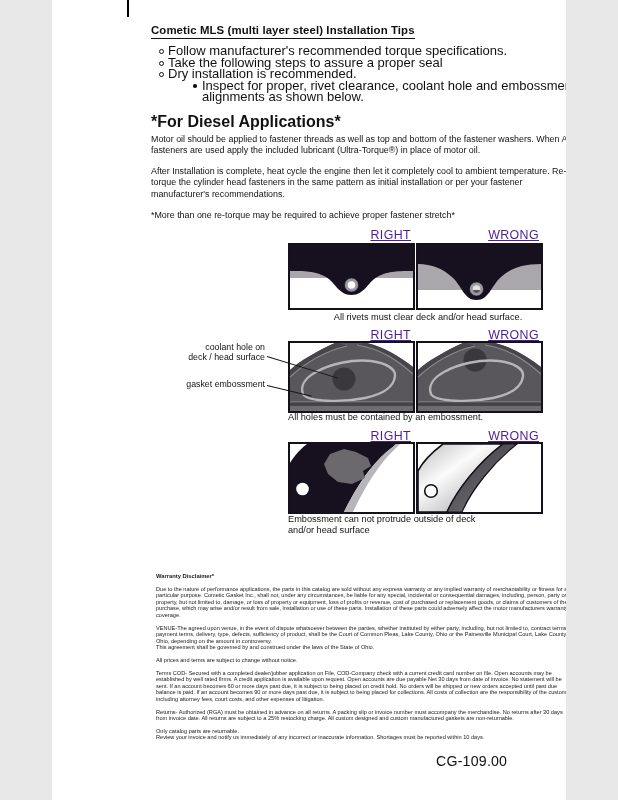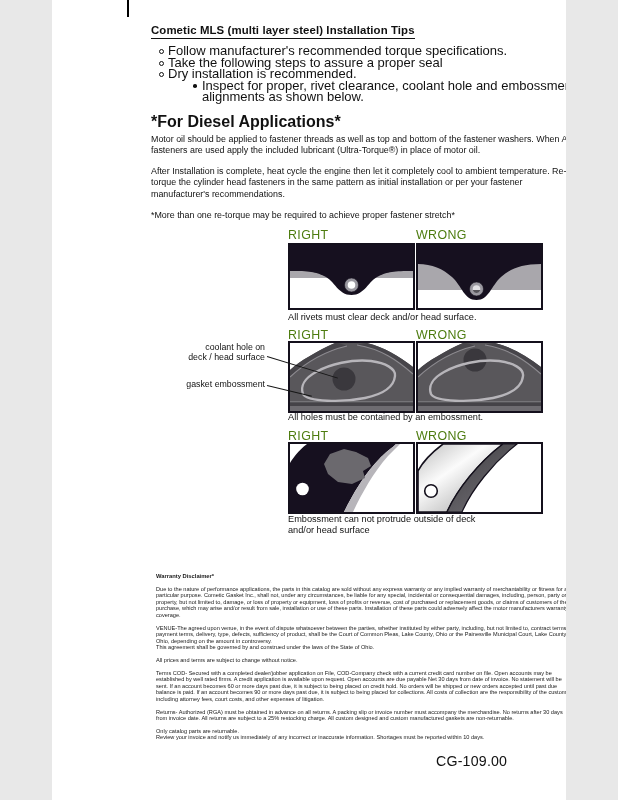--- a/index.html
+++ b/index.html
@@ -26,22 +26,22 @@
     content:"";position:absolute;left:1px;top:4.5px;width:3.6px;height:3.6px;
     background:#111;border-radius:50%;
   }
   .b-sub{margin-left:34px;}
 
   .diesel{position:absolute;left:99px;top:116px;width:430px;font-size:8.9px;line-height:11.6px;}
   .diesel h2{font-size:16px;font-weight:bold;margin:0 0 6px 0;}
   .diesel p{margin:0 0 9px 0;}
 
   .dg-label{
-    position:absolute;width:123px;text-align:left;font-size:12.4px;
-    letter-spacing:0.4px;color:#4d7c0f;
+    position:absolute;width:123px;text-align:right;font-size:12.4px;
+    letter-spacing:0.4px;color:#4c1d95;text-decoration:underline;
   }
   .dbox{
     position:absolute;width:123px;border:2px solid #14101c;background:#fff;
     box-sizing:content-box;
   }
   .dbox svg{display:block;width:123px;}
   .h67 svg{height:63px;} .h72 svg{height:68px;}
   .dbox.h67{height:63px;} .dbox.h72{height:68px;}
 
   .caption{position:absolute;left:236px;width:280px;font-size:9.2px;line-height:10.5px;white-space:pre-line;}
@@ -112,21 +112,21 @@
       <rect x="0" y="0" width="123" height="63" fill="#ffffff"></rect>
       <rect x="0" y="19" width="123" height="26" fill="#a9a7ac"></rect>
       <rect x="0" y="45" width="123" height="18" fill="#ffffff"></rect>
       <path d="M0,0 H123 V19 C103,19 92,24 83,32 C73,41 71,55 58.5,55 C46,55 44,41 34,32 C25,24 14,19 0,19 Z" fill="#16101f"></path>
       <circle cx="58.5" cy="44" r="7" fill="#9a98a0" stroke="#16101f" stroke-width="0.6"></circle>
       <circle cx="58.5" cy="44" r="3.8" fill="#e2e1e5"></circle>
       <path d="M54.8,45 a3.8,3.8 0 0 0 7.4,0 Z" fill="#56545a"></path>
     </svg>
   </div>
 
-  <div class="caption" style="top:312px;">All rivets must clear deck and/or head surface.</div>
+  <div class="caption" style="top:312px;text-align:center;">All rivets must clear deck and/or head surface.</div>
 
   <div class="dg-label" style="left:236px;top:328px;">RIGHT</div>
   <div class="dg-label" style="left:364px;top:328px;">WRONG</div>
 
   <div class="dbox h72" style="left:236px;top:341px;">
     <svg viewBox="0 0 123 68" preserveAspectRatio="none">
       <rect x="0" y="0" width="123" height="68" fill="#59575b"></rect>
       <path d="M0,0 H45 C27,8 10,18 0,27 Z" fill="#ffffff"></path>
       <path d="M77,0 H123 V24 C109,13 94,4 77,0 Z" fill="#ffffff"></path>
       <path d="M45,0 C27,8 10,18 0,27 L0,34 C12,23 31,9 57,3 C53,1 49,0 45,0 Z" fill="#47454a"></path>

